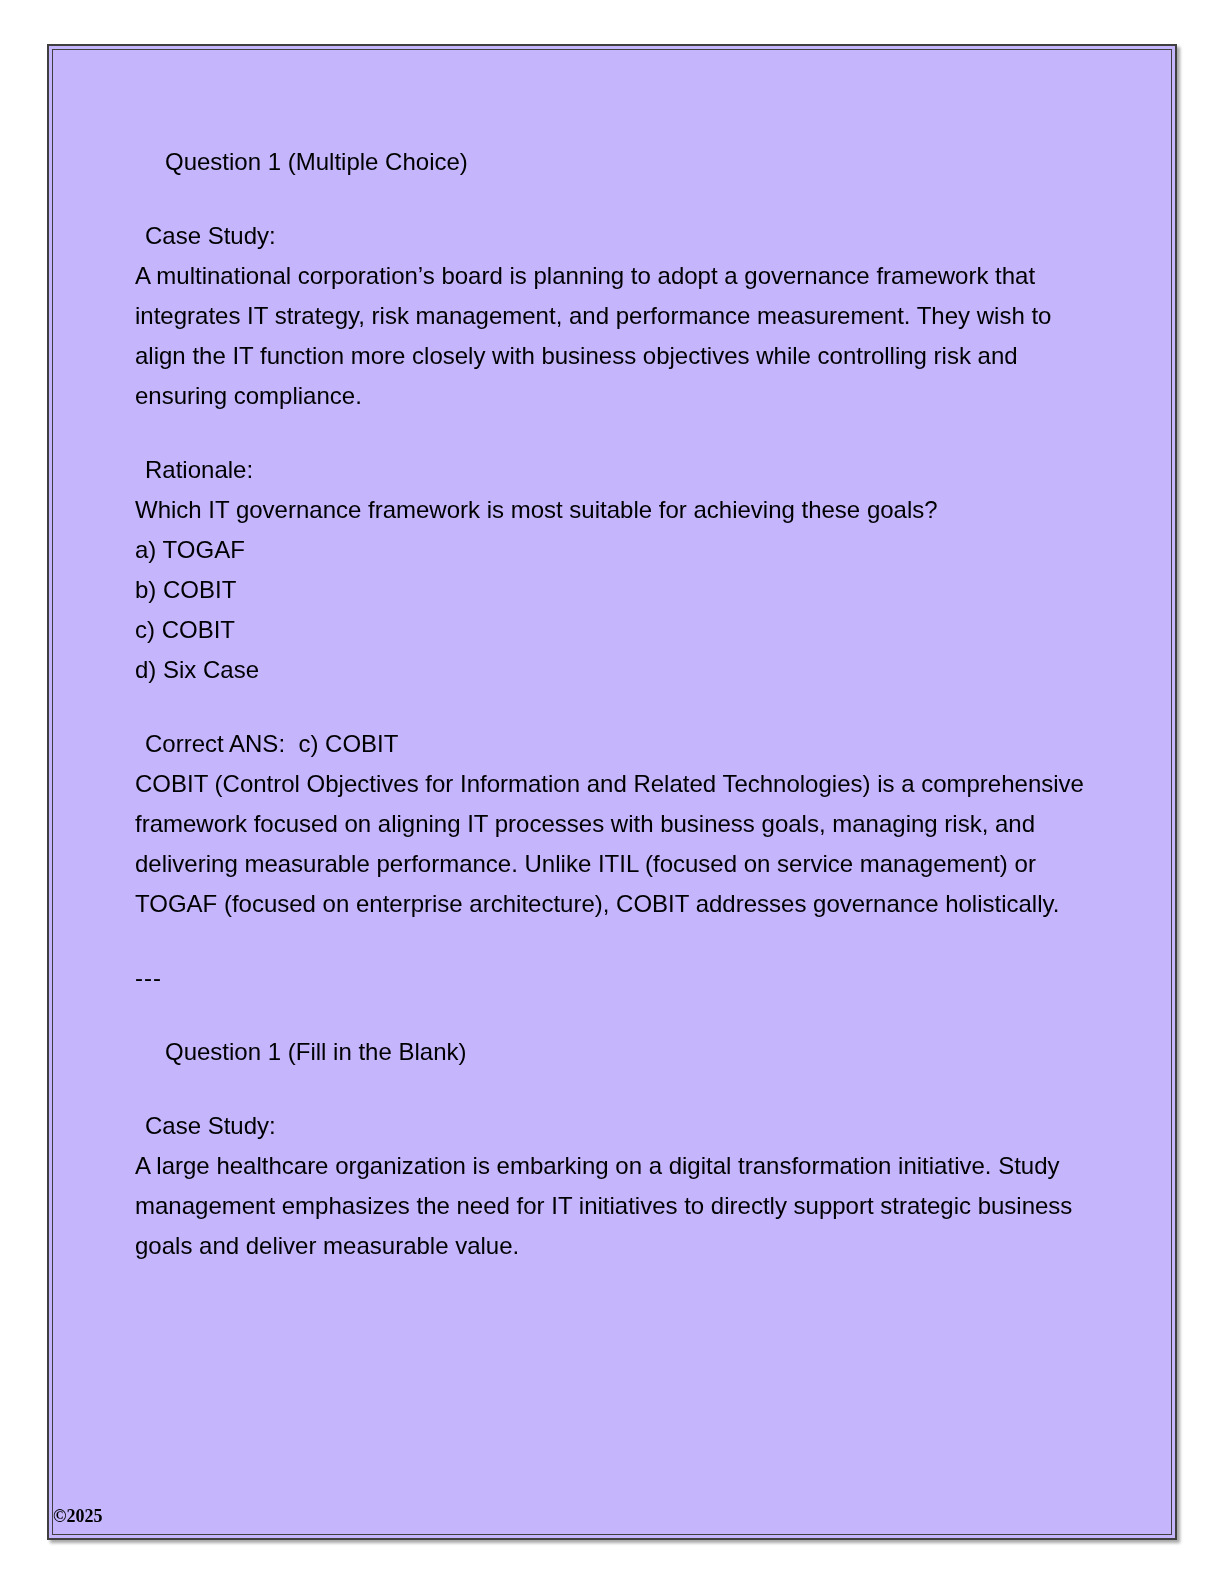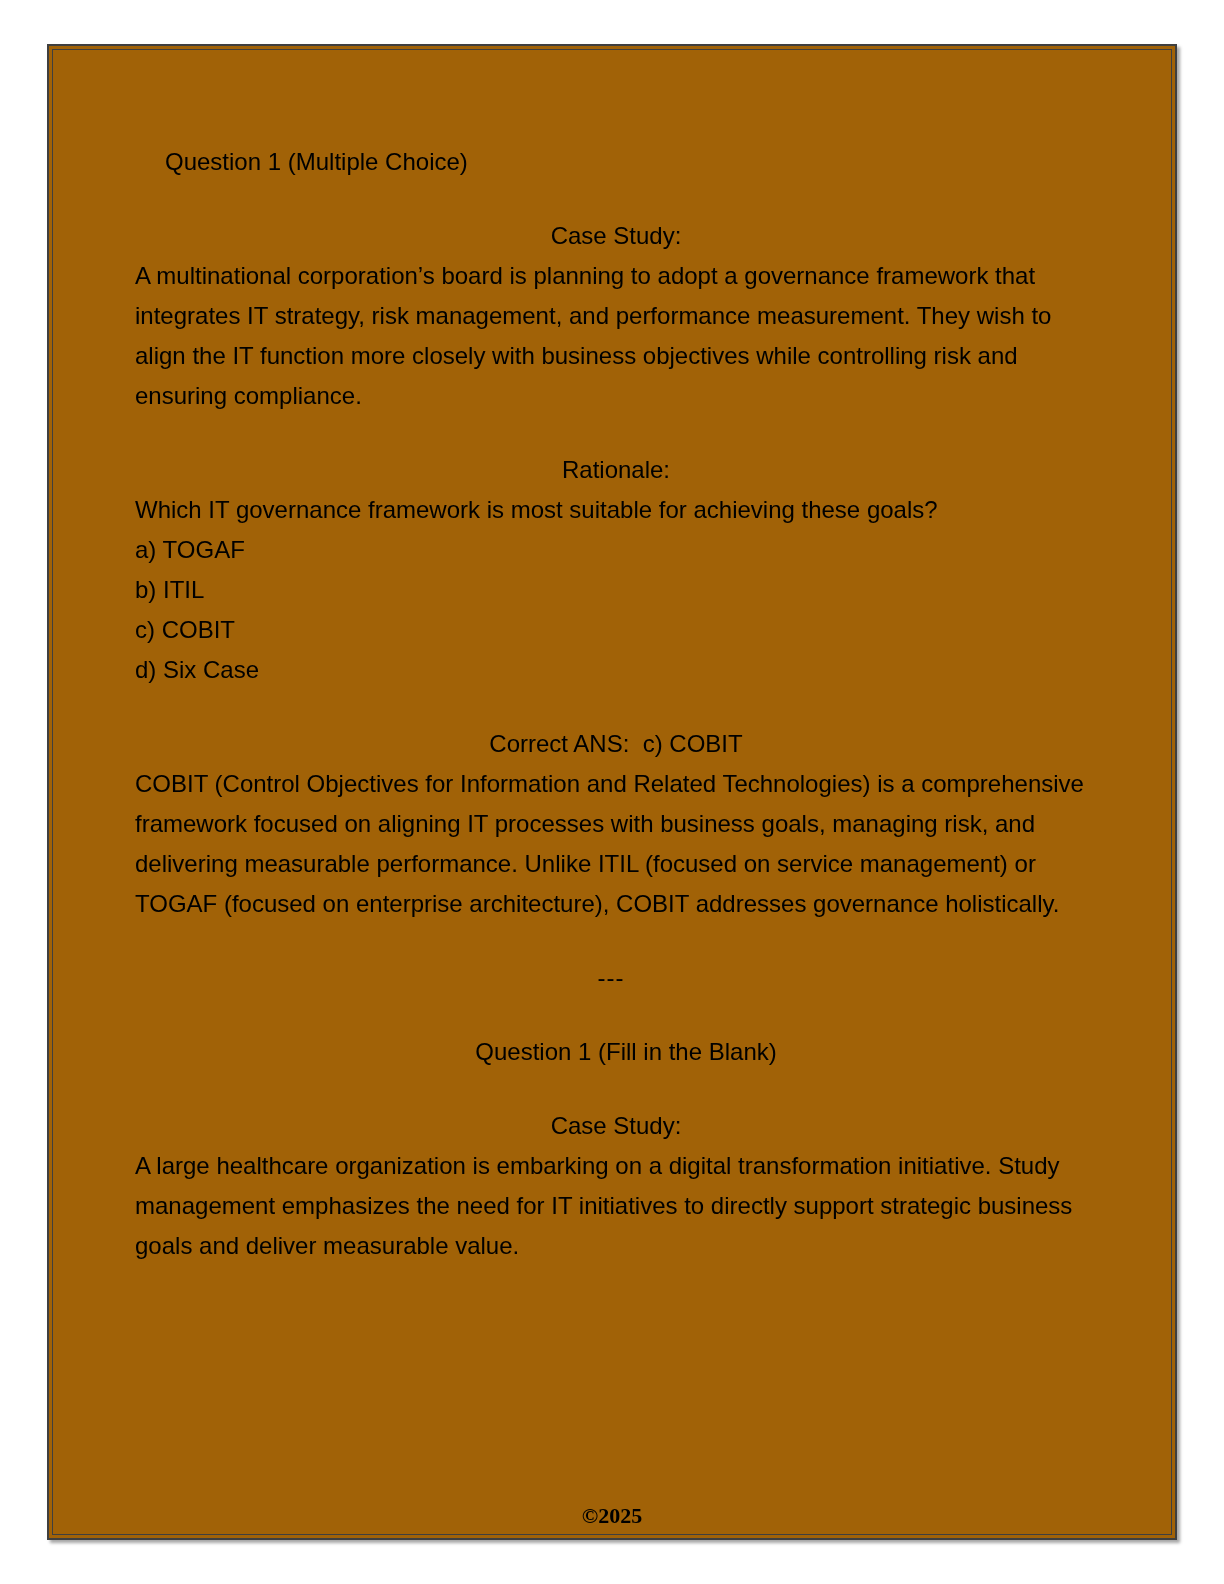--- a/index.html
+++ b/index.html
@@ -18,21 +18,21 @@
 
   .frame-outer {
     position: absolute;
     left: 47px;
     top: 44px;
     width: 1130px;
     height: 1496px;
     border: 2px solid #3f3f3f;
     box-shadow: 3px 3px 3px rgba(0,0,0,0.35);
     padding: 3px;
-    background: #a16207;
+    background: #c4b5fd;
   }
   .frame-inner {
     width: 100%;
     height: 100%;
     border: 1px solid #3f3f3f;
     position: relative;
   }
   .content {
     position: absolute;
     top: 0;
@@ -41,57 +41,55 @@
     bottom: 0;
     padding: 92px 84px 60px 82px;
     font-size: 24px;
     line-height: 40px;
   }
   .content p {
     margin: 0;
   }
   .block {
     margin-top: 34px !important;
-    text-align: center;
   }
   .indent-lg { padding-left: 30px; }
   .indent-sm { padding-left: 10px; }
   .para { max-width: 960px; }
   .answer-line { white-space: pre-wrap; }
   .bold { font-weight: normal; }
   .divider { letter-spacing: 1px; }
   .footer {
     position: absolute;
     bottom: 6px;
     left: 0;
     right: 0;
-    text-align: center;
     font-family: "Liberation Serif", serif;
     font-weight: bold;
-    font-size: 22px;
+    font-size: 18px;
     line-height: 24px;
   }
 </style>
 </head>
 <body>
 
 <div class="frame-outer">
   <div class="frame-inner">
     <div class="content">
 
       <p class="indent-lg">Question 1 (Multiple Choice)</p>
 
       <p class="block indent-sm">Case Study:</p>
       <p class="para">A multinational corporation’s board is planning to adopt a governance framework that integrates IT strategy, risk management, and performance measurement. They wish to align the IT function more closely with business objectives while controlling risk and ensuring compliance.</p>
 
       <p class="block indent-sm">Rationale:</p>
       <p class="para">Which IT governance framework is most suitable for achieving these goals?</p>
 
       <p>a) TOGAF</p>
-      <p>b) ITIL</p>
+      <p>b) COBIT</p>
       <p>c) COBIT</p>
       <p>d) Six Case</p>
 
       <p class="block indent-sm answer-line"><span>Correct </span><span class="bold">ANS</span><span>:  c) COBIT</span></p>
 
       <p class="para">COBIT (Control Objectives for Information and Related Technologies) is a comprehensive framework focused on aligning IT processes with business goals, managing risk, and delivering measurable performance. Unlike ITIL (focused on service management) or TOGAF (focused on enterprise architecture), COBIT addresses governance holistically.</p>
 
       <p class="block divider">---</p>
 
       <p class="block indent-lg">Question 1 (Fill in the Blank)</p>

